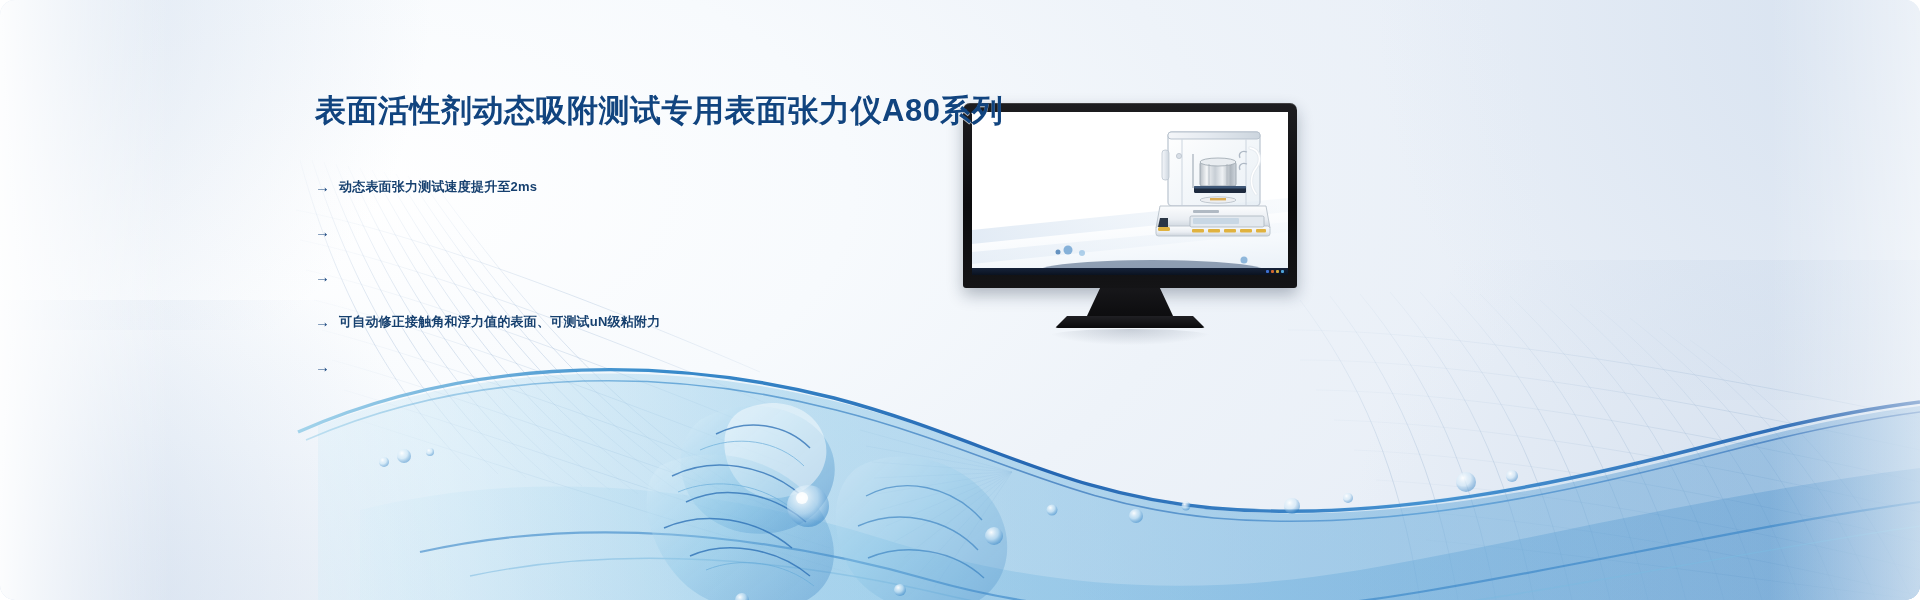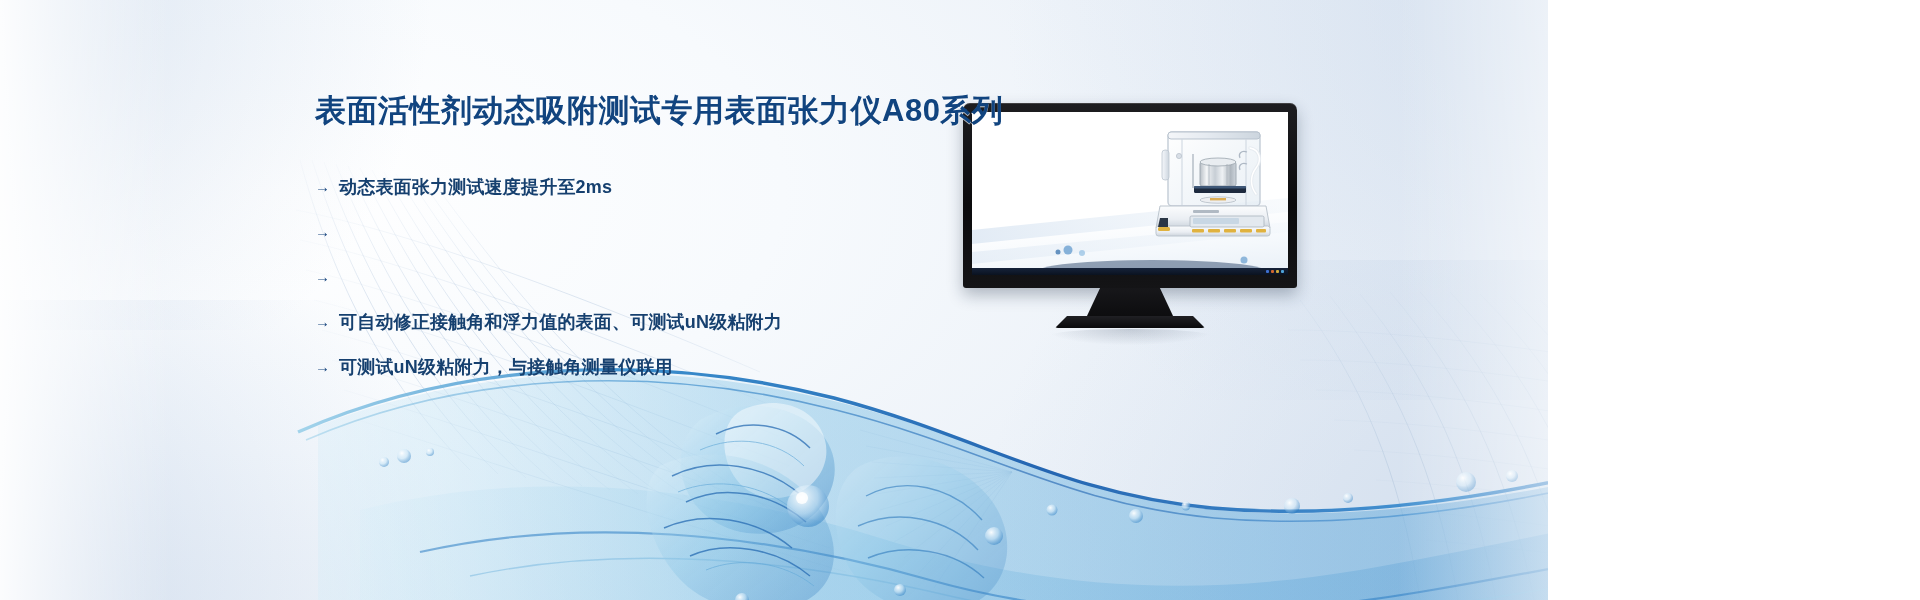--- a/index.html
+++ b/index.html
@@ -2,24 +2,25 @@
 <html><head>
 <meta charset="utf-8">
 <style>
   html,body{margin:0;padding:0;}
   body{
     width:1920px;height:600px;overflow:hidden;
     font-family:"Liberation Sans","DejaVu Sans",sans-serif;
     background:#ffffff;
   }
   #banner{
-    position:relative;width:1548px;height:600px;overflow:hidden;
+    position:relative;width:1920px;height:600px;overflow:hidden;
     background:
       radial-gradient(1200px 620px at 18% 32%, #ffffff 0%, #f7fafd 42%, #eef3f9 72%, #e9eff7 100%),
       linear-gradient(160deg,#eef3fa 0%,#f6f9fc 38%,#ffffff 62%,#eaf0f8 100%);
+    border-radius: 15px;
   }
   
   .vignette-tl{position:absolute;left:0;top:0;width:520px;height:330px;
     background:radial-gradient(circle at 0% 0%, rgba(196,212,232,.55) 0%, rgba(196,212,232,0) 70%);}
   .vignette-bl{position:absolute;left:0;bottom:0;width:560px;height:300px;
     background:radial-gradient(circle at 0% 100%, rgba(186,204,228,.55) 0%, rgba(186,204,228,0) 72%);}
   .vignette-tr{position:absolute;right:0;top:0;width:640px;height:400px;
     background:radial-gradient(circle at 100% 0%, rgba(190,208,230,.45) 0%, rgba(190,208,230,0) 72%);}
   .vignette-br{position:absolute;right:0;bottom:0;width:700px;height:340px;
     background:radial-gradient(circle at 100% 100%, rgba(182,202,226,.5) 0%, rgba(182,202,226,0) 74%);}
@@ -38,21 +39,21 @@
   .bullet{
     display:flex;align-items:flex-start;gap:9px;
     margin-bottom:25px;white-space:nowrap;
   }
   .bullet:last-child{margin-bottom:0;}
   .arrow{
     color:#17457e;font-size:15px;line-height:20px;font-weight:400;
     flex:0 0 auto;
   }
   .btext{
-    color:#16406f;font-size:18px;line-height:20px;font-weight:700;
+    color:#16406f;font-size:13px;line-height:20px;font-weight:700;
     letter-spacing:.2px;
   }
 
   
   .monitor{position:absolute;left:963px;top:103px;width:334px;height:222px;}
   .mon-bezel{
     position:absolute;left:0;top:0;width:334px;height:185px;
     background:linear-gradient(180deg,#1d1d20 0%,#0b0b0d 55%,#141416 100%);
     border-radius:7px 7px 3px 3px;
     box-shadow:0 7px 16px rgba(20,35,60,.30), inset 0 1px 0 rgba(255,255,255,.16);
@@ -410,20 +411,19 @@
       </div>
       <div class="bullet">
         <span class="arrow">→</span>
       </div>
       <div class="bullet">
         <span class="arrow">→</span>
         <span class="btext">可自动修正接触角和浮力值的表面、可测试uN级粘附力</span>
       </div>
       <div class="bullet">
         <span class="arrow">→</span>
-        <span class="btext">可测试uN级粘附力，与接触角测量仪联用</span>
       </div>
     </div>
   </div>
 
   <div class="edge-fade-l"></div>
   <div class="edge-fade-r"></div>
 </div>
 
 </body></html>

